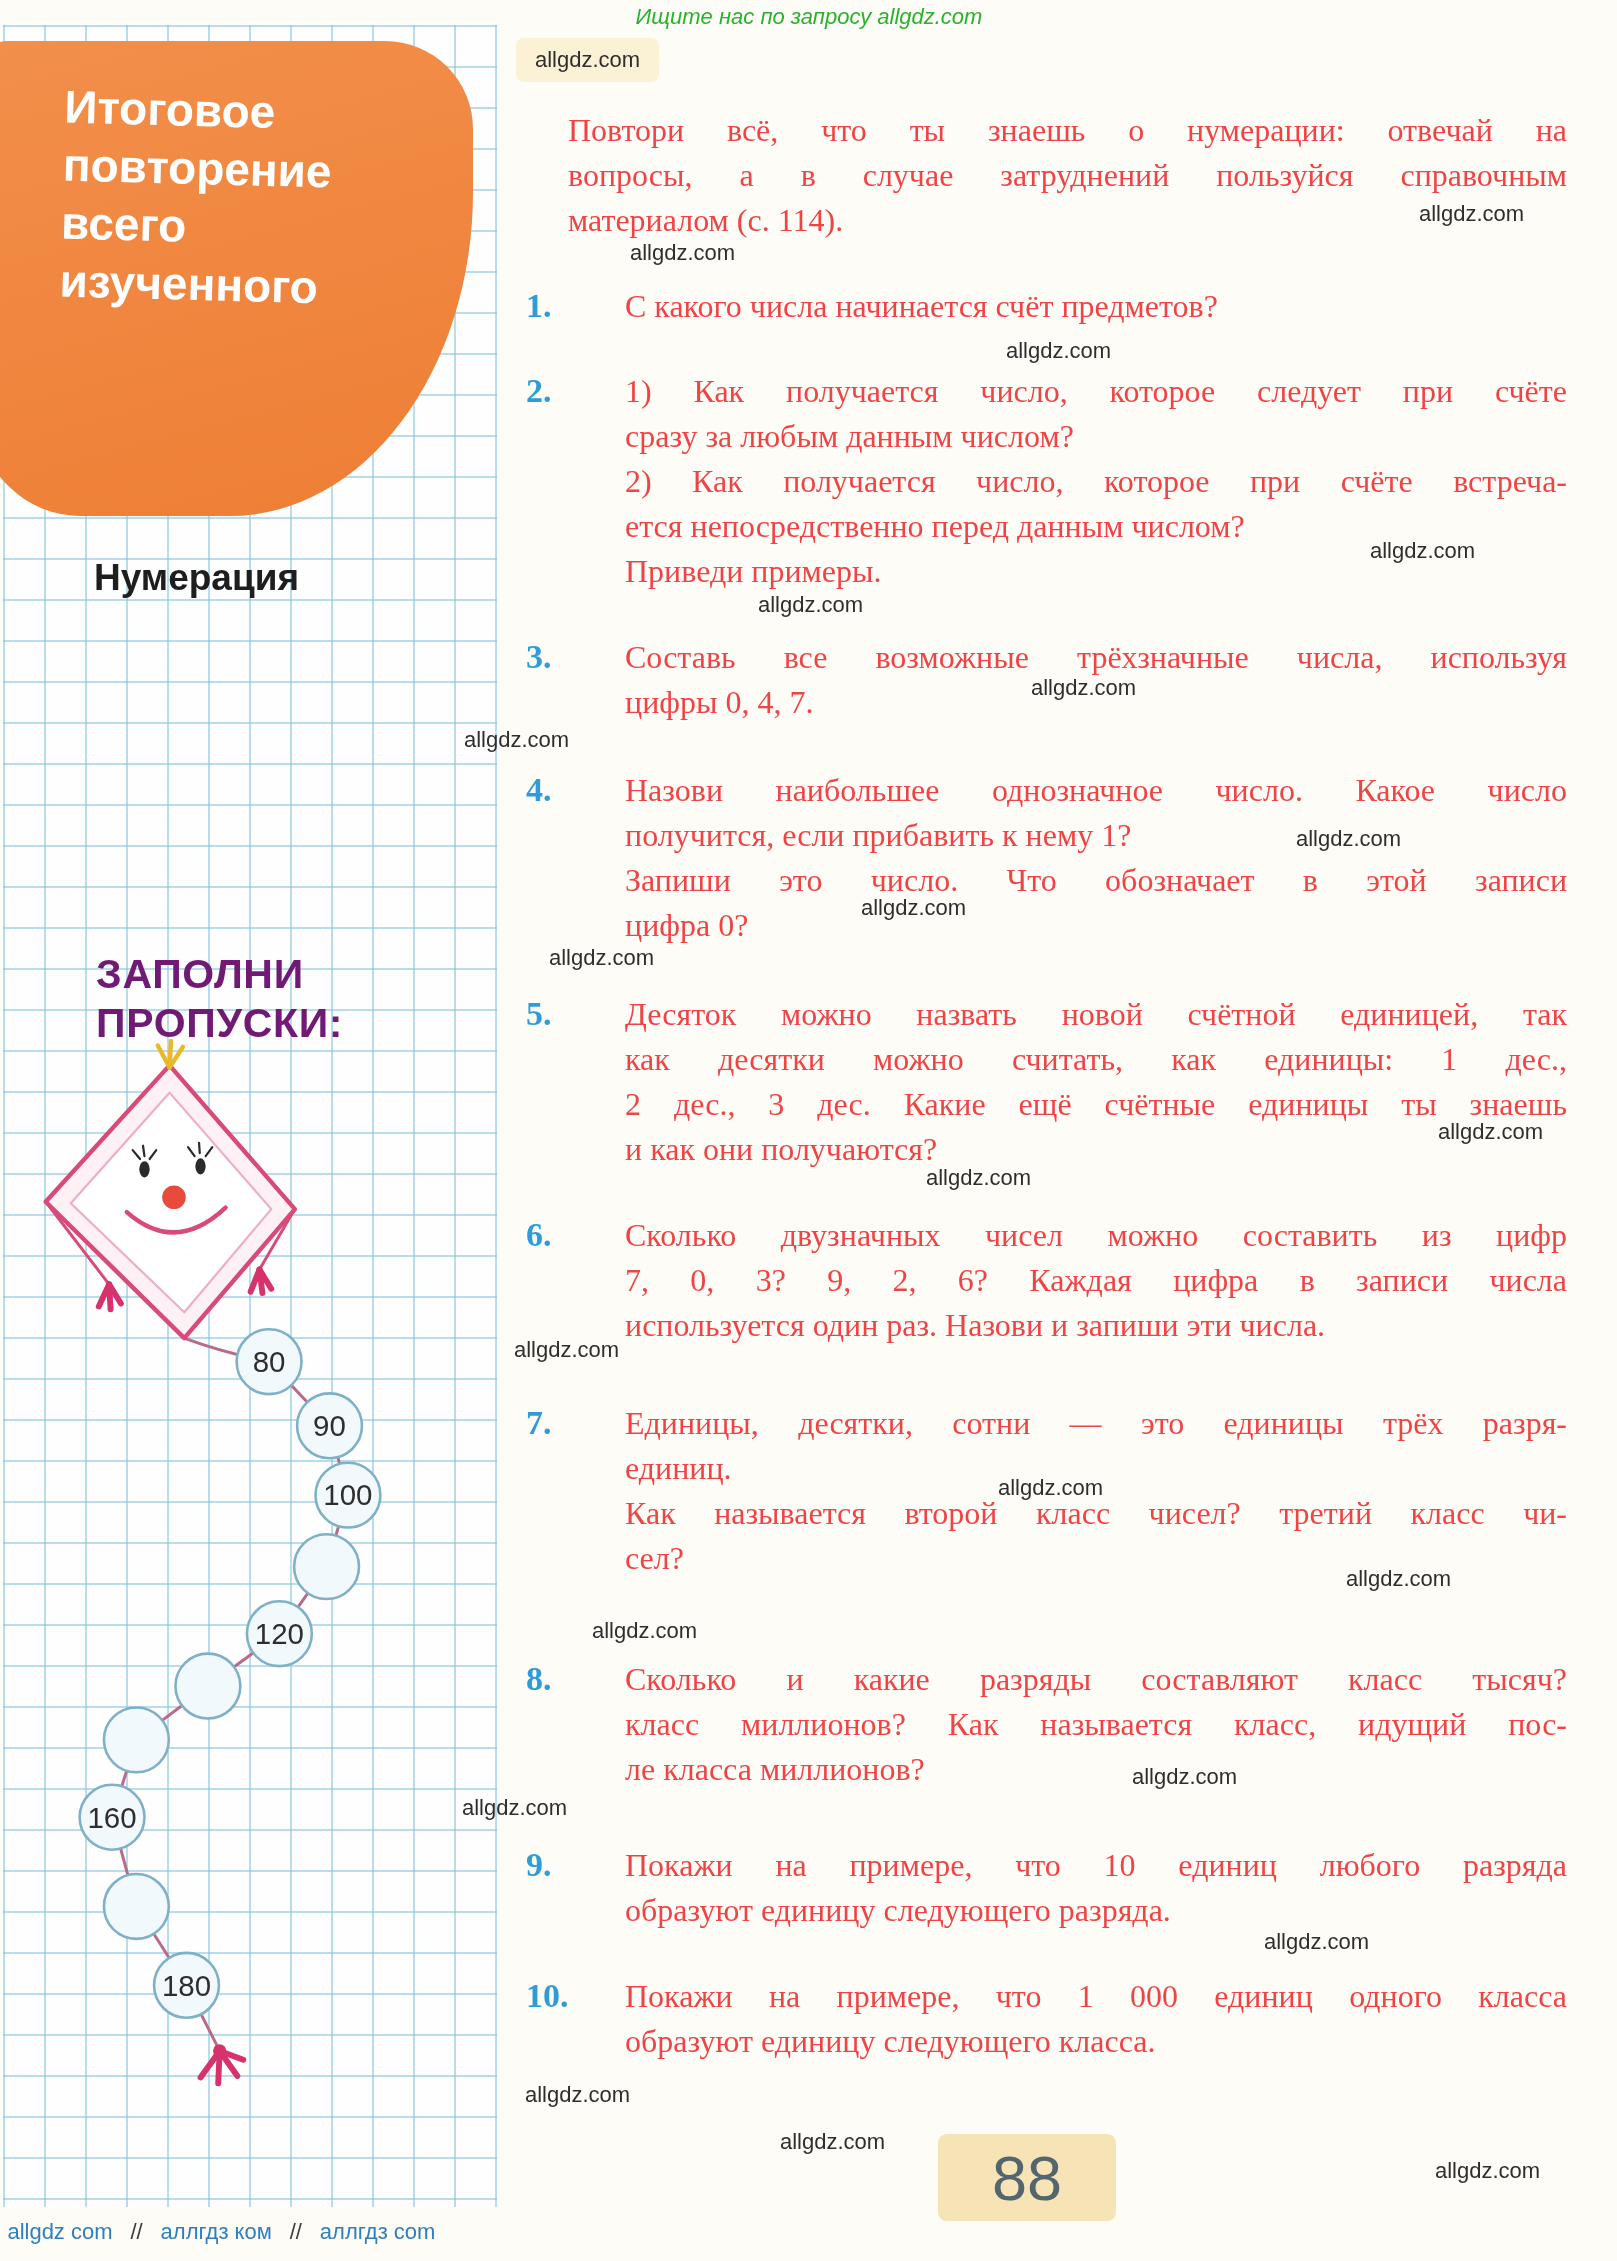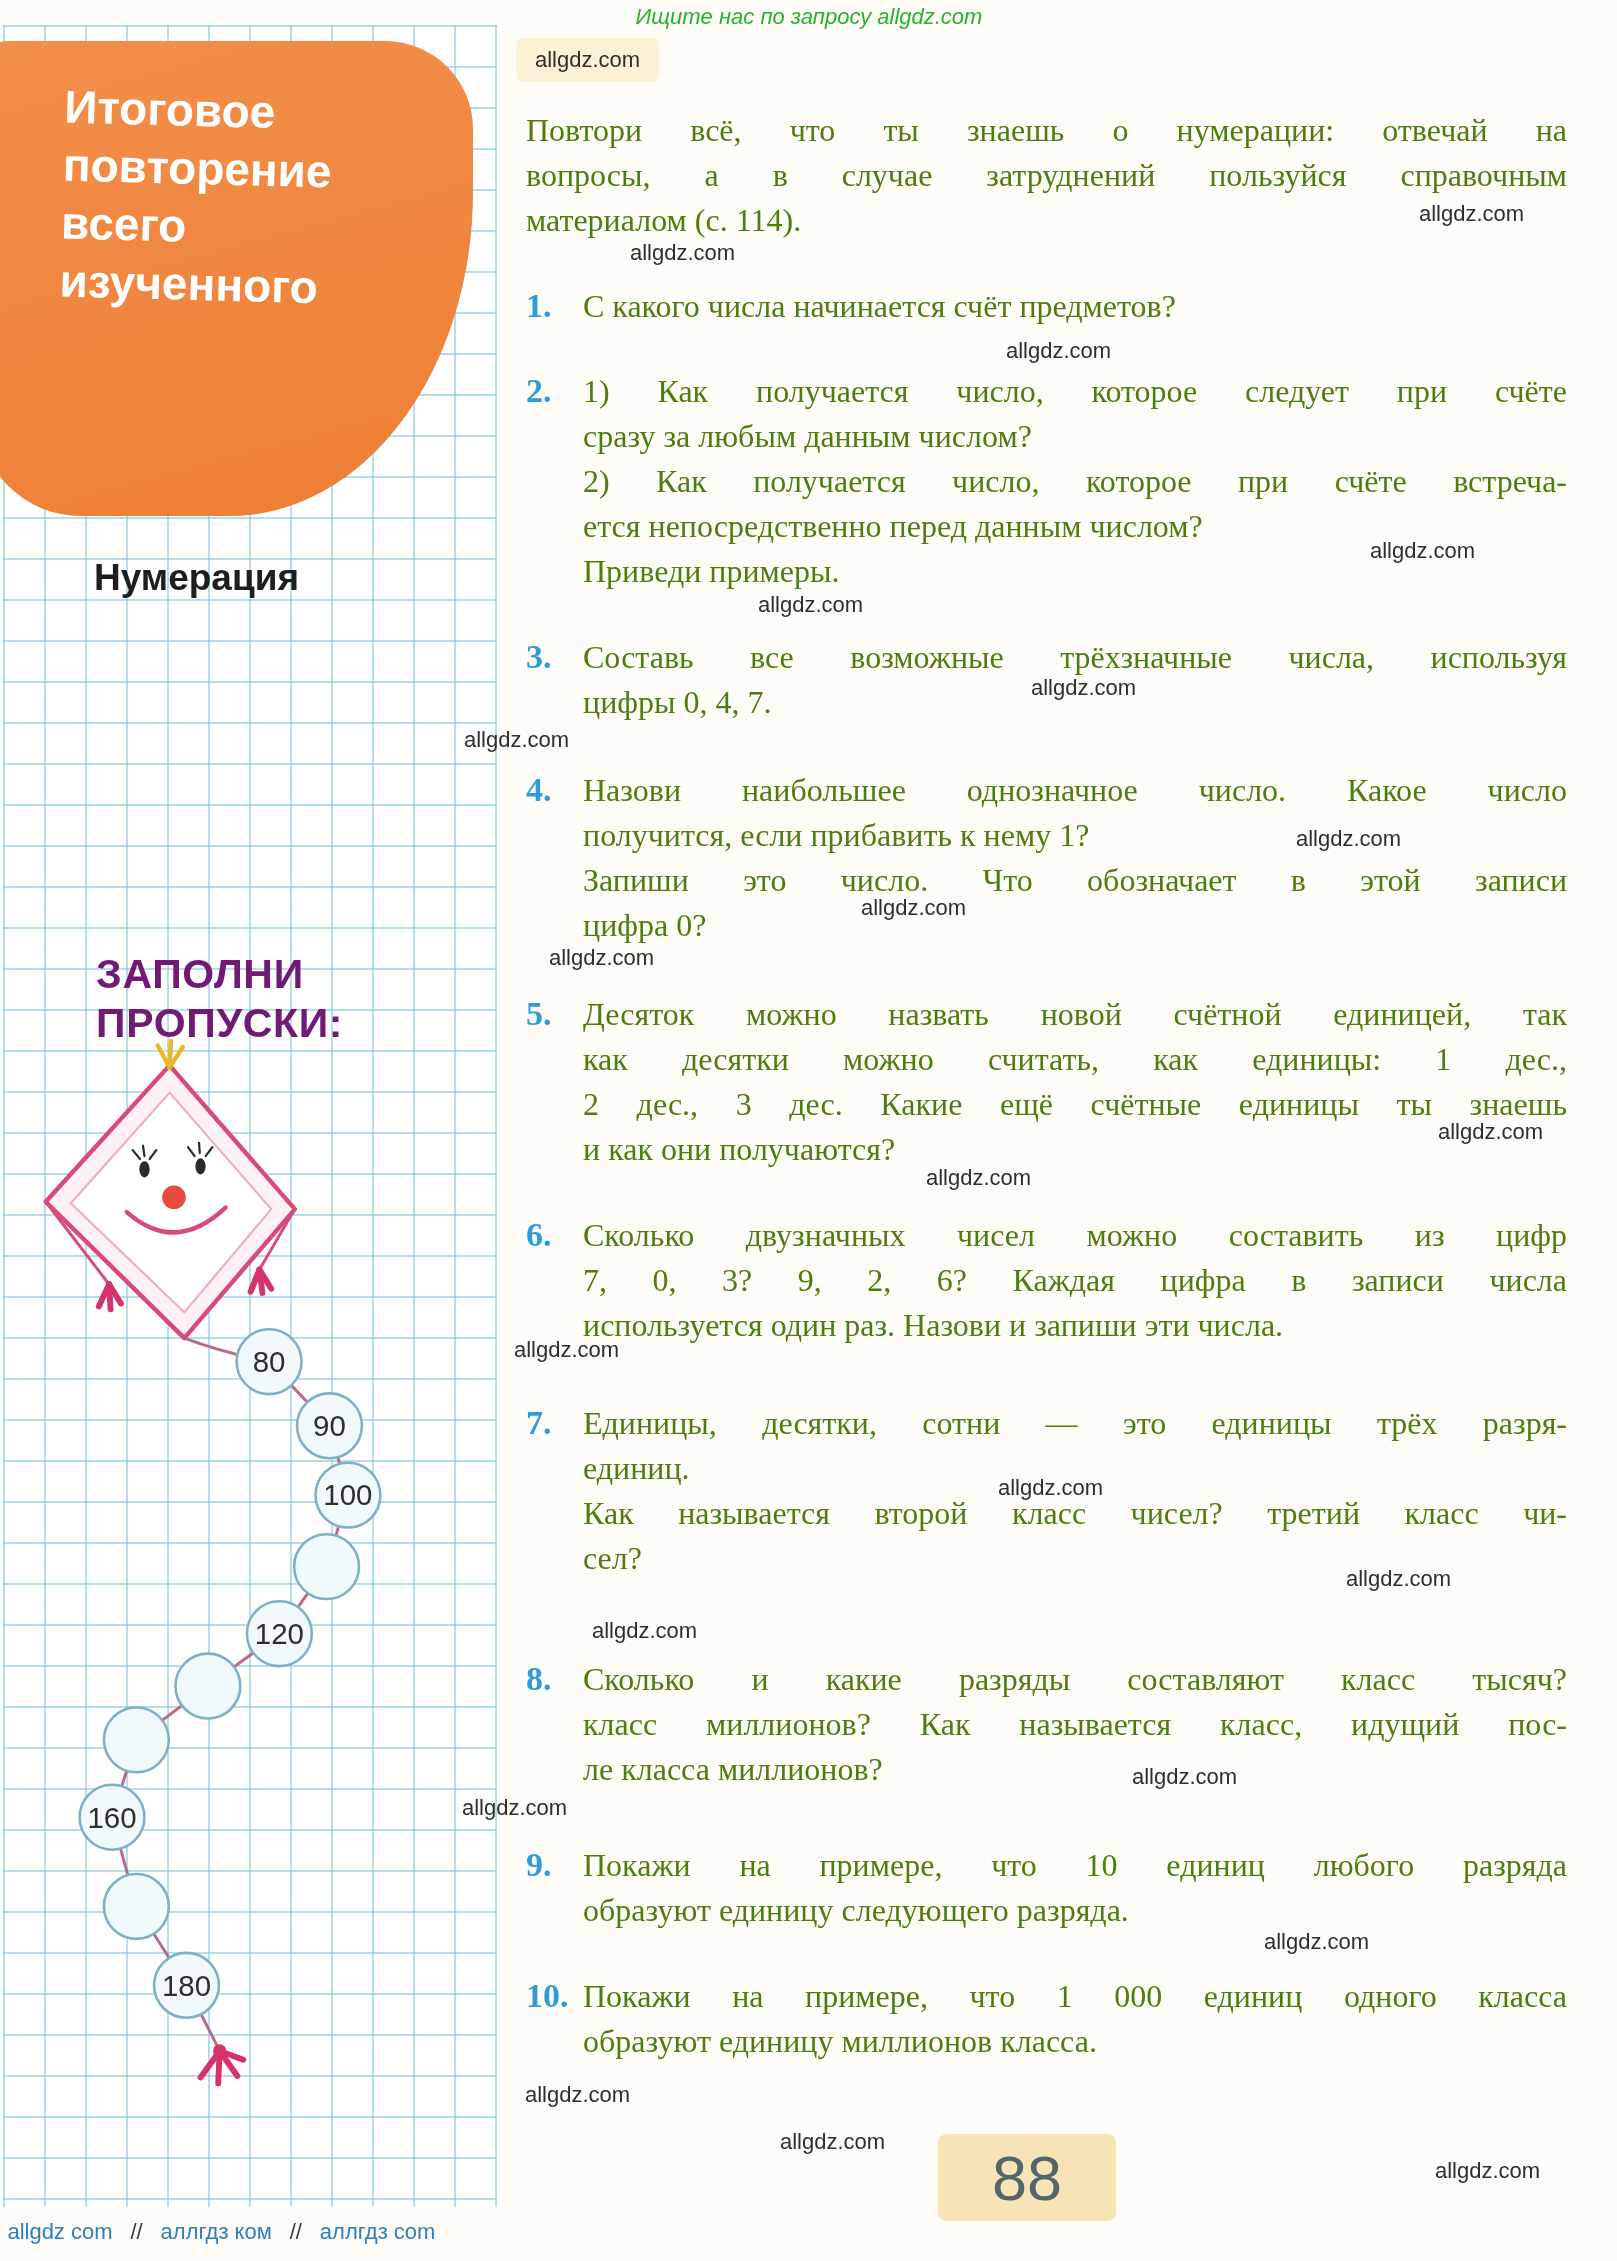--- a/index.html
+++ b/index.html
@@ -52,21 +52,21 @@
   .intro {
     position:absolute; left:526px; top:108px; width:1041px; z-index:3;
     font-size:32px; line-height:45px; color:#1f1f1f;
   }
   .question { position:absolute; left:526px; width:1041px; z-index:3; }
   .qnum {
     position:absolute; left:0; top:-1.5px;
     color:#2f9cd8; font-weight:bold; font-size:34px; line-height:45px;
   }
   .qbody { margin-left:57px; }
-  .line { font-size:32px; line-height:45px; color:#4d7c0f; }
+  .line { font-size:32px; line-height:45px; color:#ef4444;margin-left:42px; }
   .line.just { text-align:justify; text-align-last:justify; }
   
   .watermark {
     position:absolute; z-index:6;
     font-family:"Liberation Sans", sans-serif; font-size:22px; color:#2e2e2e;
     white-space:nowrap;
   }
   .watermark.boxed { background:#fbf2d6; padding:8.8px 19px; border-radius:7.4px; }
   
   .page-num-box {
@@ -245,21 +245,21 @@
       <span class="qnum">9.</span>
       <div class="qbody">
         <div class="line just">Покажи на примере, что 10 единиц любого разряда</div>
         <div class="line">образуют единицу следующего разряда.</div>
       </div>
     </div>
     <div class="question" style="top: 1974px;">
       <span class="qnum">10.</span>
       <div class="qbody">
         <div class="line just">Покажи на примере, что 1 000 единиц одного класса</div>
-        <div class="line">образуют единицу миллионов класса.</div>
+        <div class="line">образуют единицу следующего класса.</div>
       </div>
     </div>
   </div>
 <div id="watermarks">
     <div class="watermark boxed" style="left: 516px; top: 38px;">allgdz.com</div>
     <div class="watermark" style="left: 630px; top: 240px;">allgdz.com</div>
     <div class="watermark" style="left: 1419px; top: 201px;">allgdz.com</div>
     <div class="watermark" style="left: 1006px; top: 338px;">allgdz.com</div>
     <div class="watermark" style="left: 1370px; top: 538px;">allgdz.com</div>
     <div class="watermark" style="left: 758px; top: 592px;">allgdz.com</div>

